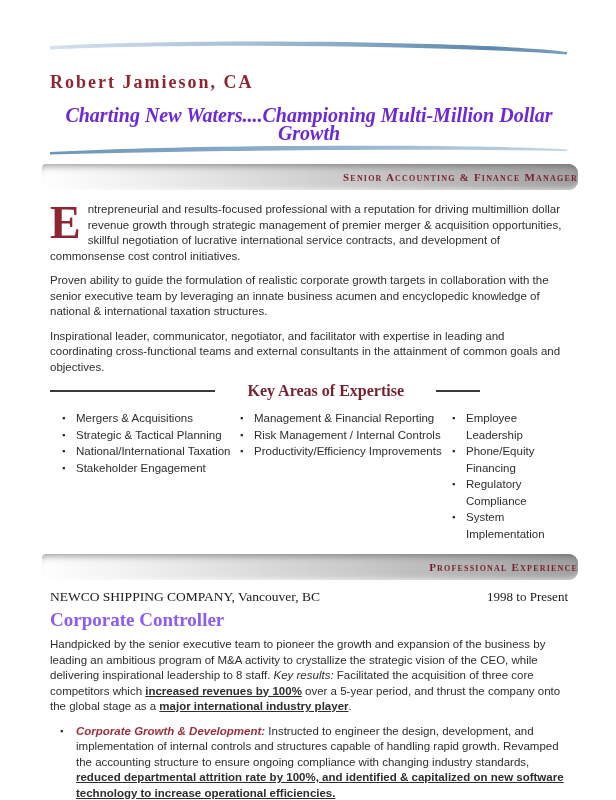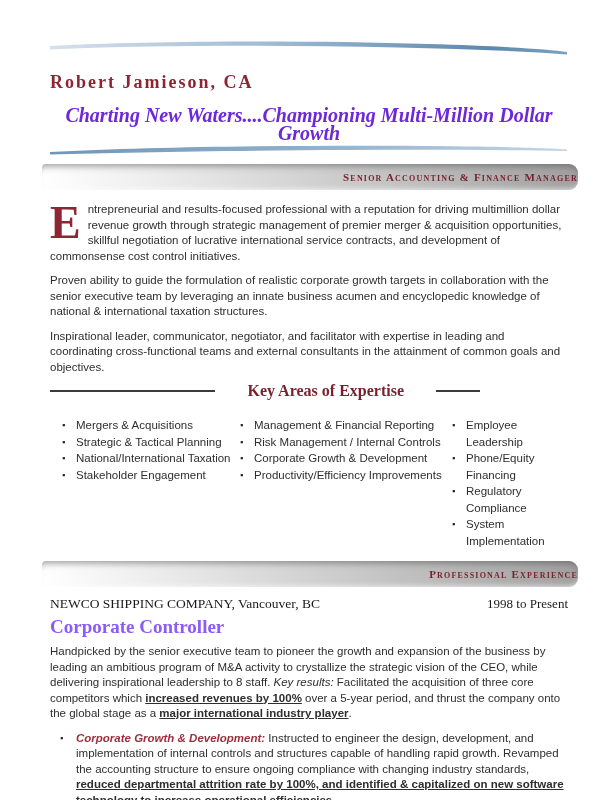--- a/index.html
+++ b/index.html
@@ -48,21 +48,21 @@
 
   
   .key-head-row{display:flex;align-items:center;margin-top:8px;height:16px;}
   .key-rule{height:2px;background:#3a3a3a;}
   .key-rule-left{flex:1;margin-right:32px;}
   .key-rule-right{width:44px;margin-left:32px;margin-right:88px;}
   .key-title{
     font-family:"Liberation Serif",serif;font-weight:bold;
     font-size:16px;color:#7a1f2d;white-space:nowrap;
   }
-  .key-cols{display:flex;margin-top:18px;}
+  .key-cols{display:flex;margin-top:11px;}
   .key-col{list-style:none;margin:0;padding:0;}
   .key-col-1{width:178px;margin-left:12px;}
   .key-col-2{width:212px;}
   .key-col-3{width:116px;}
   .key-col li{
     font-size:11.5px;line-height:16.5px;position:relative;padding-left:14px;
   }
   .key-col li::before{content:"▪";position:absolute;left:0;top:0;font-size:9px;color:#222;}
 
   
@@ -131,21 +131,20 @@
   <div class="key-cols">
     <ul class="key-col key-col-1">
       <li>Mergers &amp; Acquisitions</li>
       <li>Strategic &amp; Tactical Planning</li>
       <li>National/International Taxation</li>
       <li>Stakeholder Engagement</li>
     </ul>
     <ul class="key-col key-col-2">
       <li>Management &amp; Financial Reporting</li>
       <li>Risk Management / Internal Controls</li>
-      <li>Corporate Growth &amp; Development</li>
       <li>Productivity/Efficiency Improvements</li>
     </ul>
     <ul class="key-col key-col-3">
       <li>Employee Leadership</li>
       <li>Phone/Equity Financing</li>
       <li>Regulatory Compliance</li>
       <li>System Implementation</li>
     </ul>
   </div>
 

